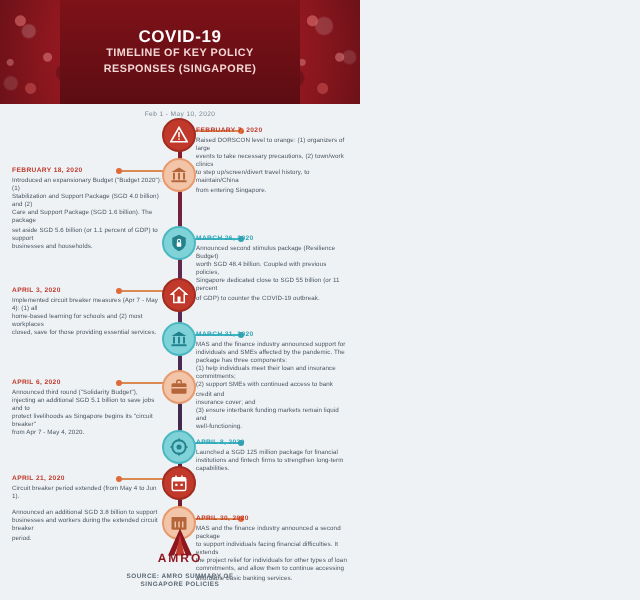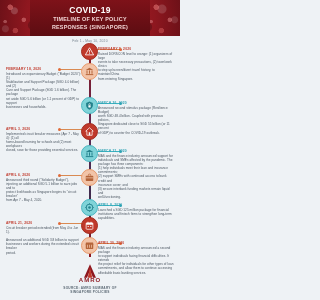--- a/index.html
+++ b/index.html
@@ -7,21 +7,21 @@
   body {
     font-family:"Liberation Sans", sans-serif;
     background:#eef2f5;
     overflow:hidden;
     position:relative;
   }
 
   
   .header {
     position:relative;
-    height:36px;
+    height:52px;
     background:
       radial-gradient(circle at 8% 30%, rgba(255,255,255,.18) 0 3px, transparent 4px),
       radial-gradient(circle at 18% 70%, rgba(0,0,0,.20) 0 4px, transparent 5px),
       radial-gradient(circle at 3% 80%, rgba(255,255,255,.12) 0 3px, transparent 4px),
       radial-gradient(circle at 90% 25%, rgba(255,255,255,.15) 0 4px, transparent 5px),
       radial-gradient(circle at 82% 75%, rgba(0,0,0,.22) 0 4px, transparent 5px),
       radial-gradient(circle at 97% 55%, rgba(255,255,255,.12) 0 3px, transparent 4px),
       radial-gradient(circle at 50% 50%, #b8212a 0%, #8e171f 70%, #6d1118 100%);
     overflow:hidden;
   }

